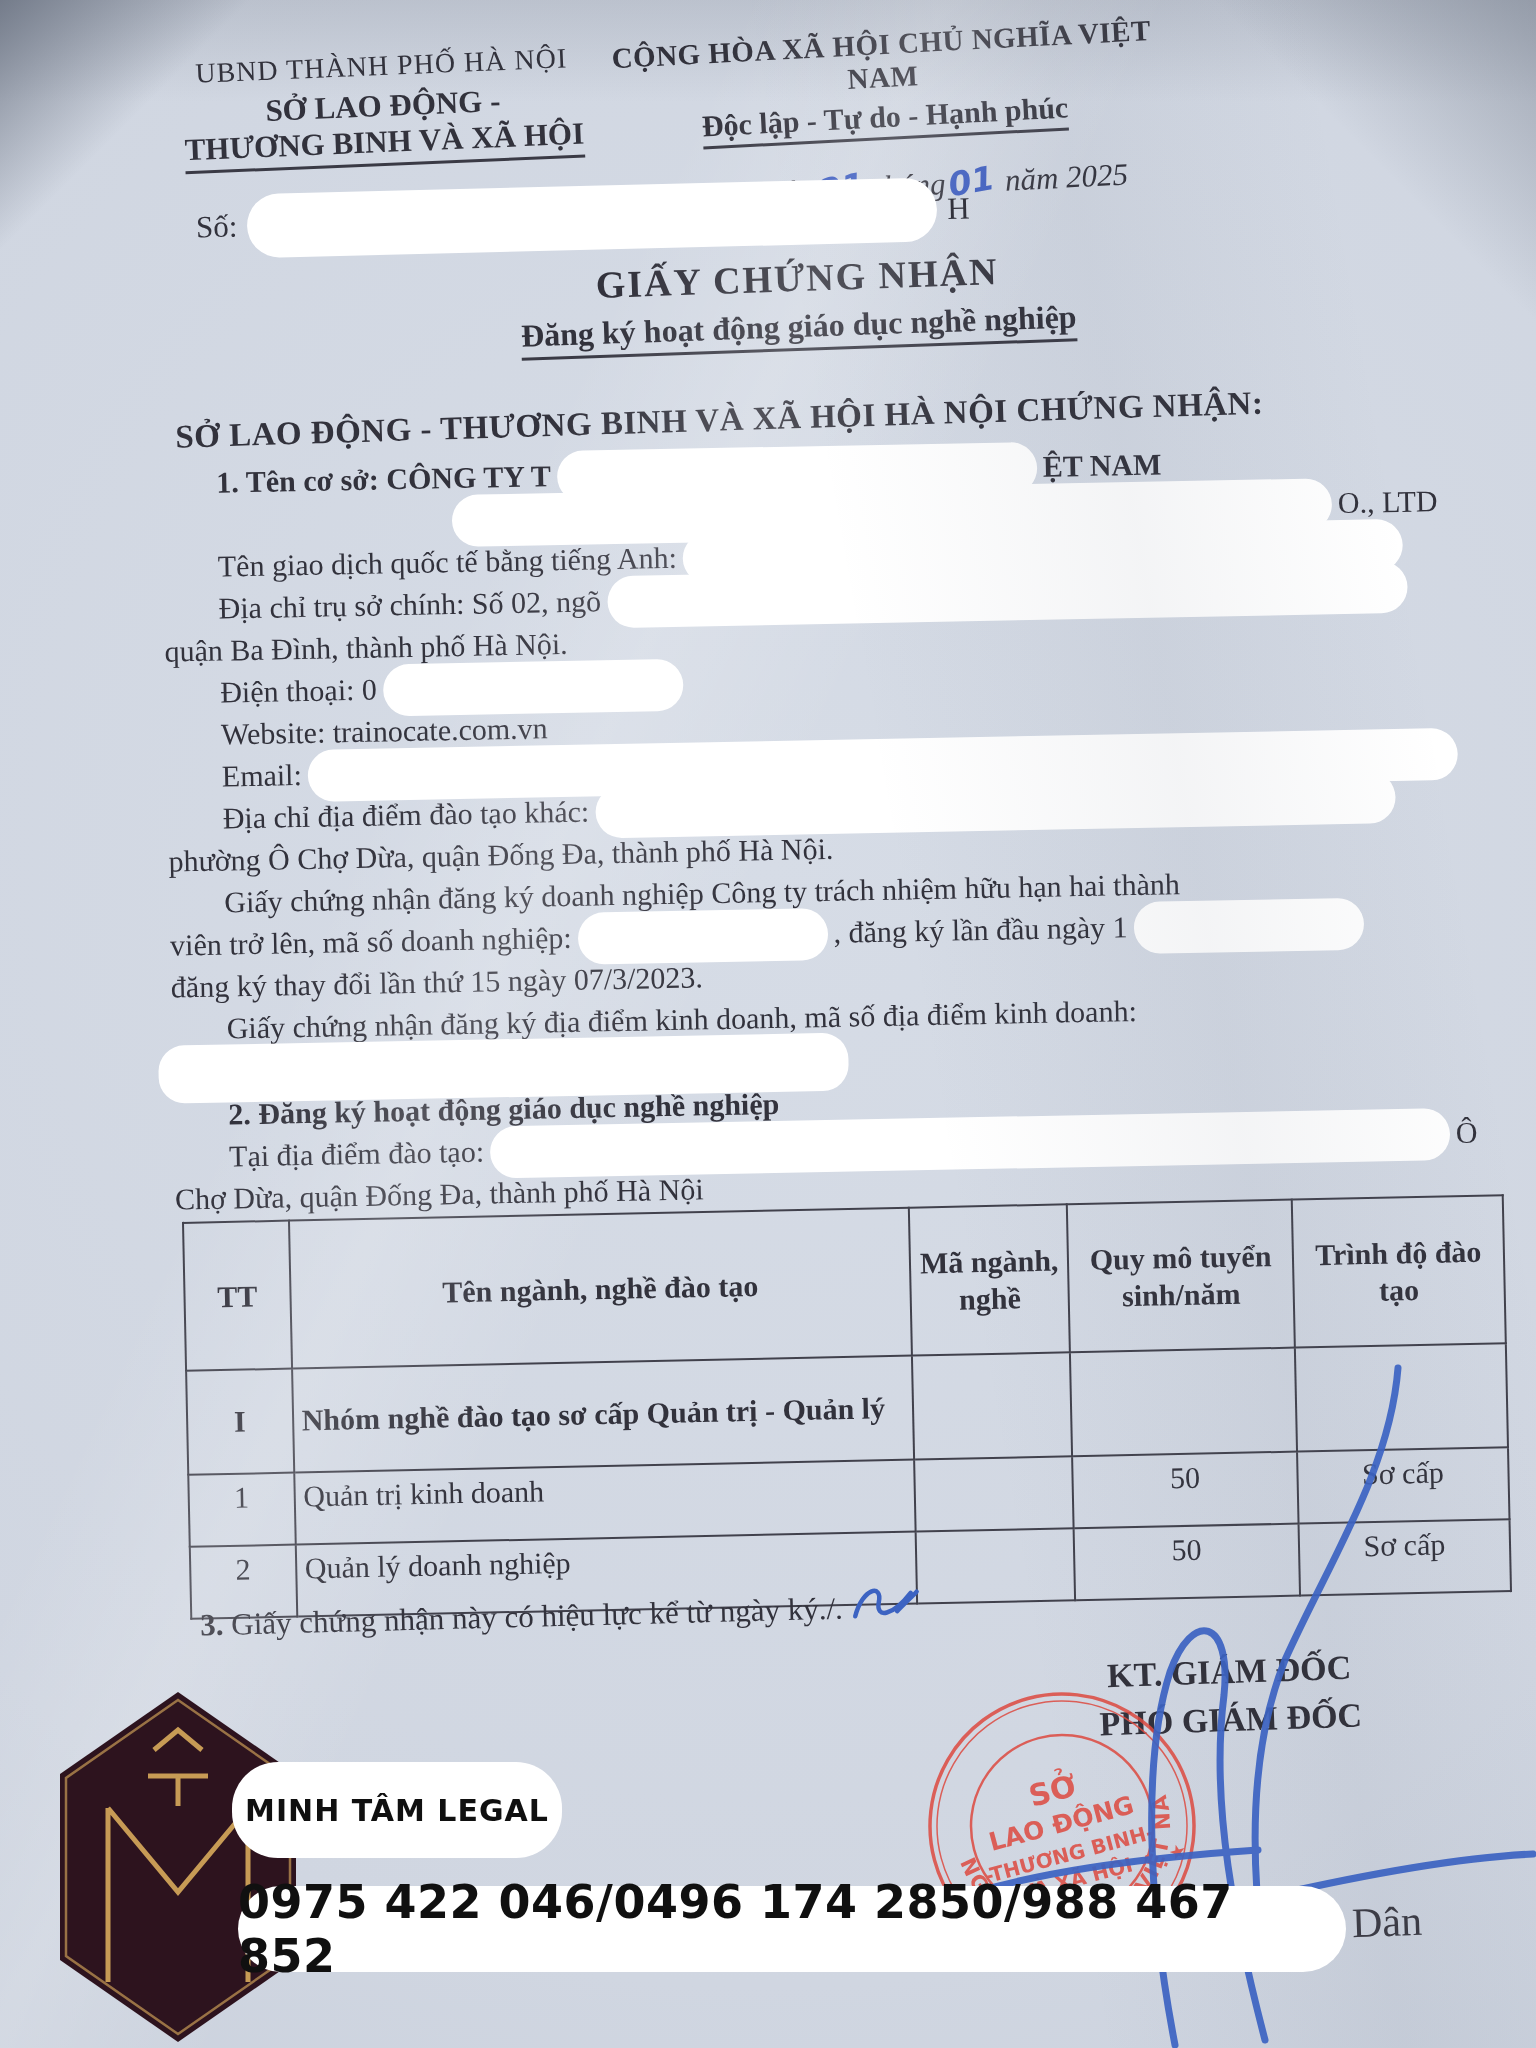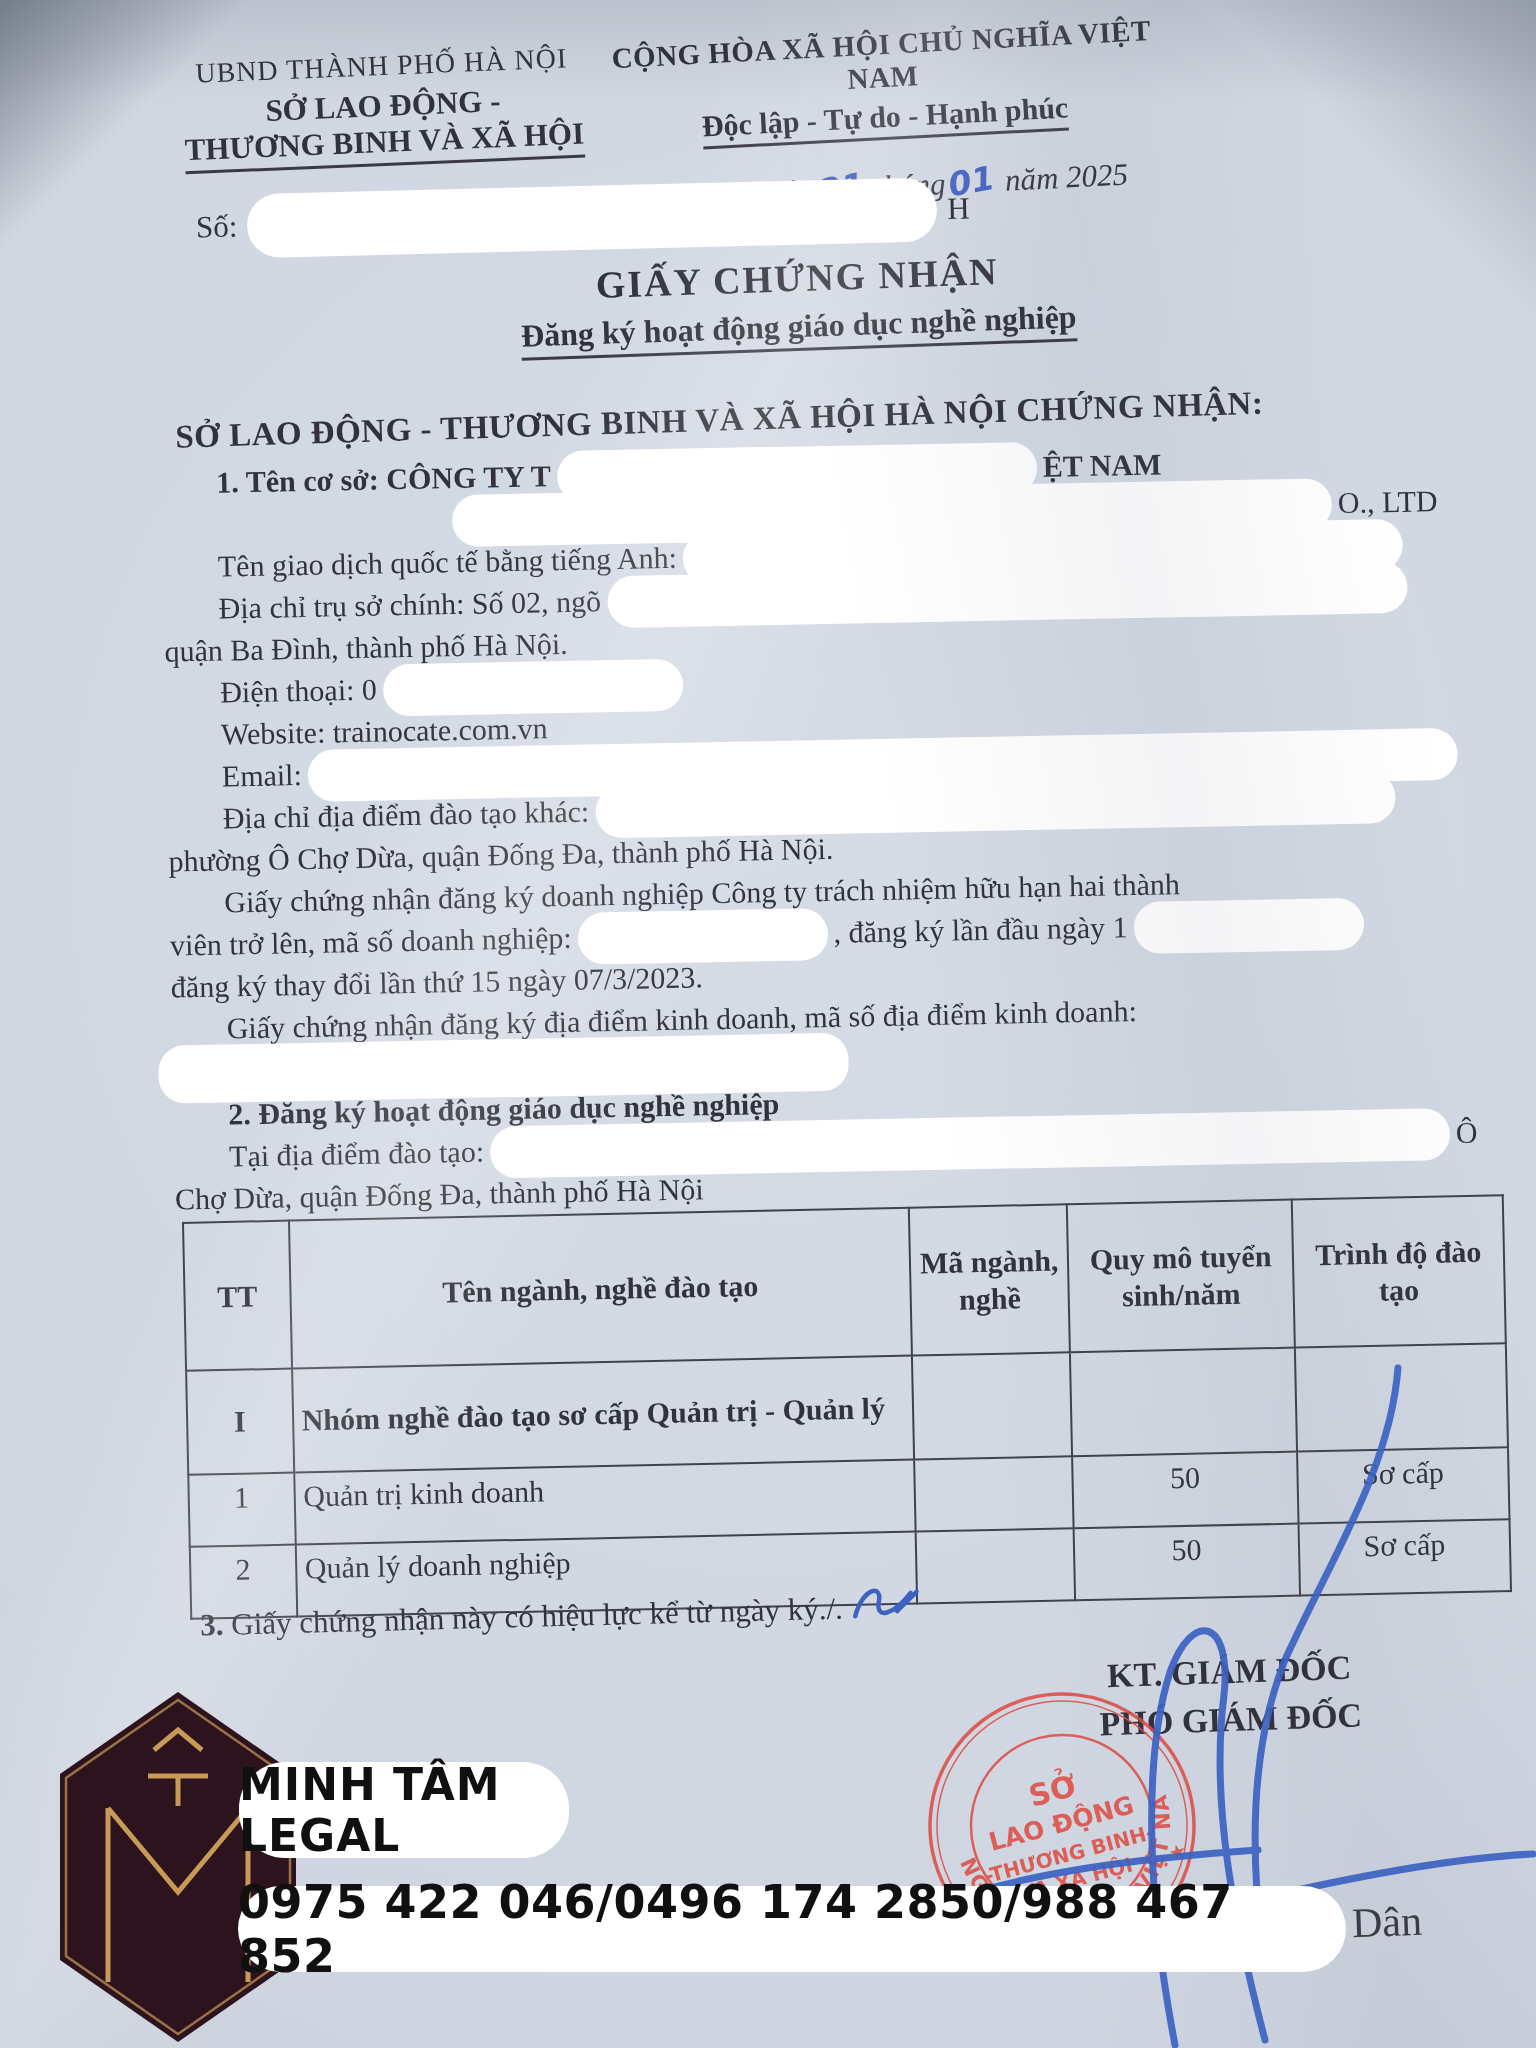--- a/index.html
+++ b/index.html
@@ -64,21 +64,21 @@
   .sig-title{left:1040px;top:1648px;width:380px;text-align:center;font-weight:bold;font-size:34px;
              transform:rotate(-2deg);z-index:9;}
   .sig-title div{line-height:48px;}
   .stamp{left:912px;top:1676px;z-index:10;}
   .signature{left:900px;top:1360px;z-index:12;}
   .dan{left:1352px;top:1898px;font-size:42px;color:#3c3c46;transform:rotate(-2deg);z-index:11;}
   
   .logo{left:52px;top:1686px;z-index:22;}
   .pill{position:absolute;background:#ffffff;display:flex;align-items:center;justify-content:center;
         font-family:"DejaVu Sans",sans-serif;font-weight:bold;color:#101010;z-index:30;}
-  .brand-pill{left:239px;top:1762px;width:330px;height:96px;border-radius:46px;font-size:44px;letter-spacing:1px;}
+  .brand-pill{left:232px;top:1762px;width:330px;height:96px;border-radius:46px;font-size:30px;letter-spacing:1px;}
   .phone-pill{left:238px;top:1886px;width:1108px;height:86px;border-radius:43px;font-size:46px;letter-spacing:.5px;}
 </style>
 </head>
 <body>
 
 <div>
 
   <div class="abs header-left">
     <div class="hl1">UBND THÀNH PHỐ HÀ NỘI</div>
     <div class="hl2">SỞ LAO ĐỘNG -</div>

